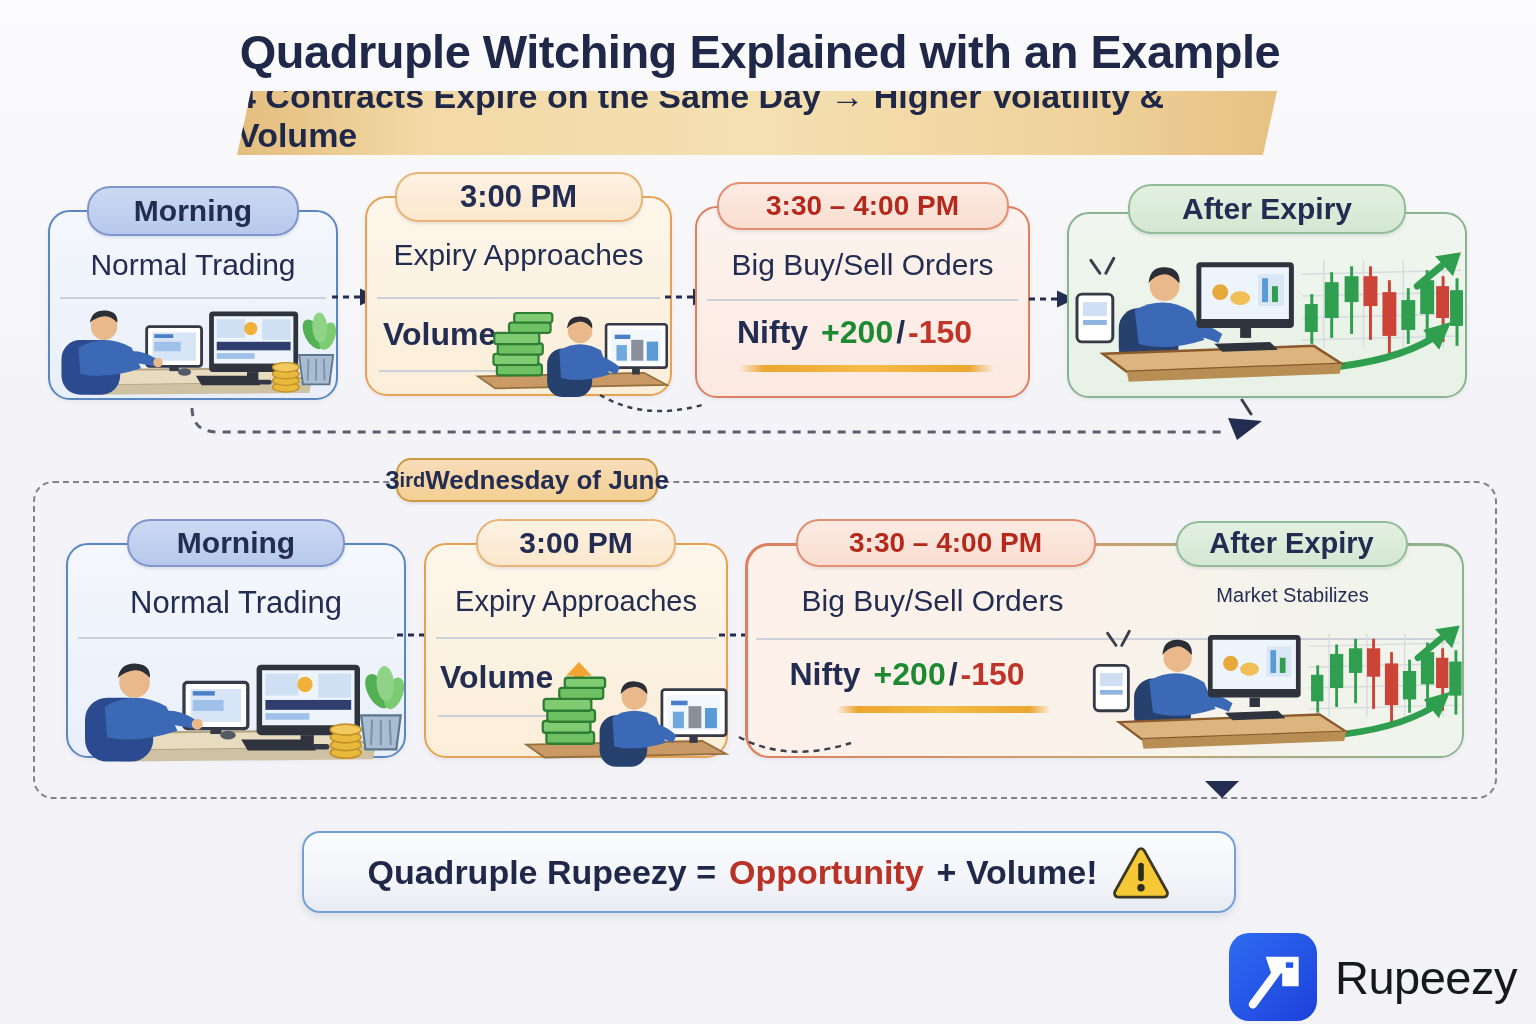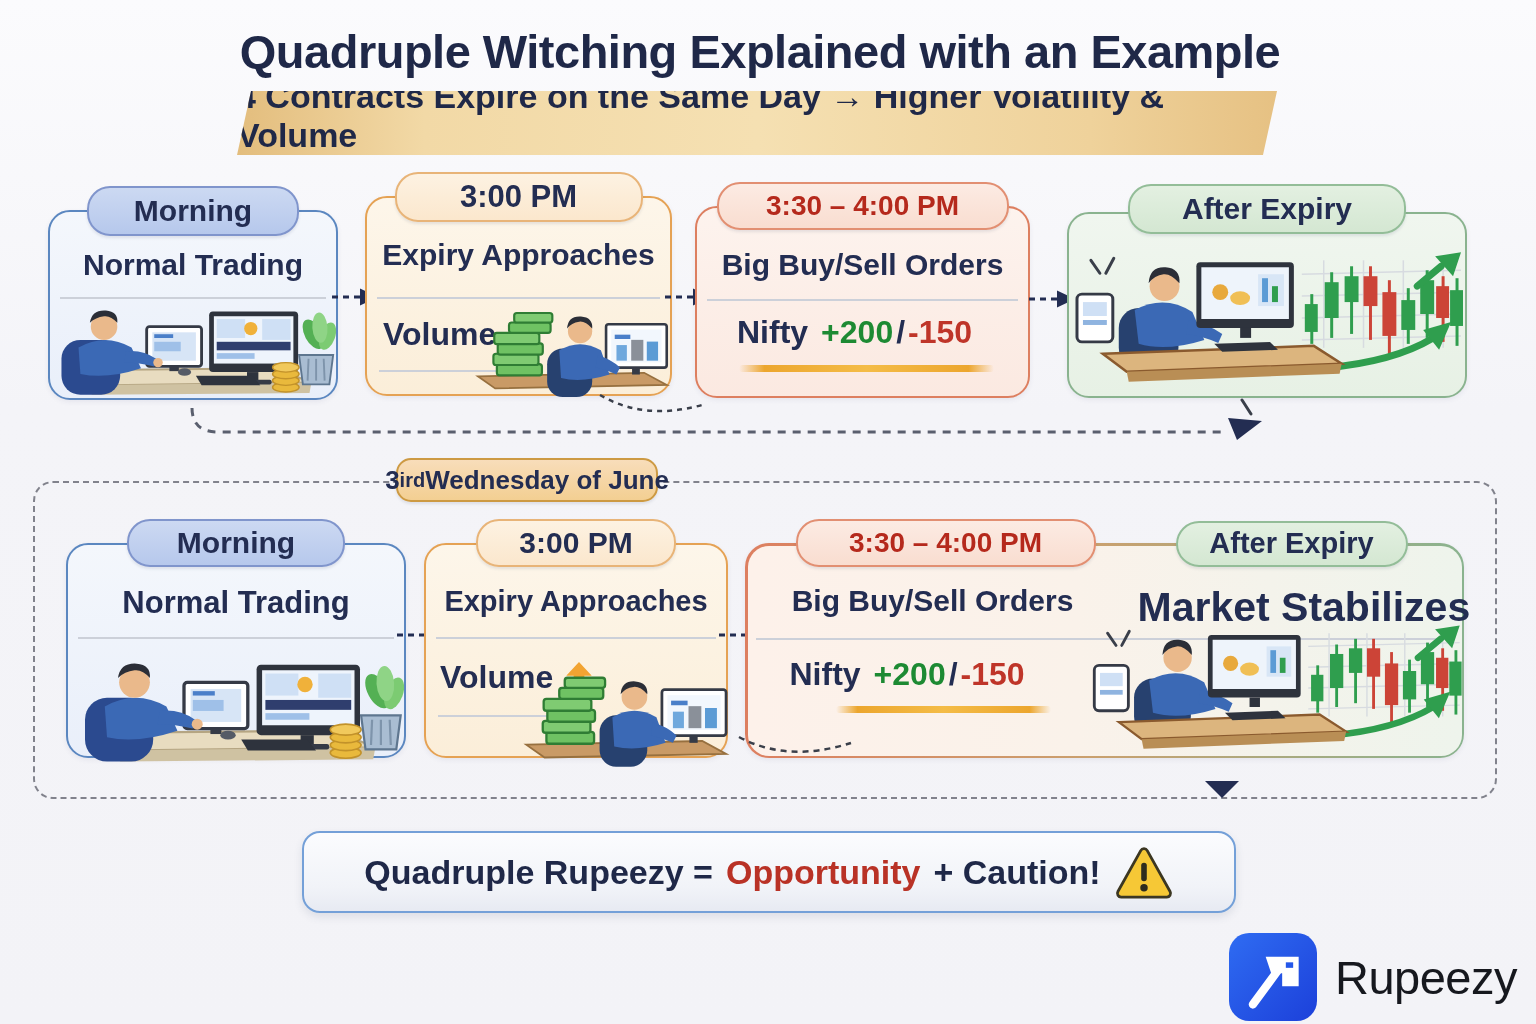--- a/index.html
+++ b/index.html
@@ -34,21 +34,21 @@
     display:flex;align-items:center;justify-content:center;
     border-radius:23px;border:2px solid;font-weight:800;color:#232d52;
     white-space:nowrap;box-shadow:0 2px 3px rgba(60,70,110,.12);
   }
   .badge--abs{transform:none;}
   .badge--blue{background:linear-gradient(180deg,#ccd9f2,#b6c8ec);border-color:#8095cc;}
   .badge--cream{background:linear-gradient(180deg,#fdf2e2,#fbe7cd);border-color:#e8b478;}
   .badge--rose{background:linear-gradient(180deg,#fcebe3,#f9ddd0);border-color:#e28f72;color:#b5291c;}
   .badge--green{background:linear-gradient(180deg,#e3f0e1,#d4e7d2);border-color:#93bd98;}
   .badge--gold{background:linear-gradient(180deg,#f8ddba,#f3cf92);border-color:#cd9a43;border-width:2.5px;border-radius:15px;}
-  .cap{position:absolute;left:0;right:0;text-align:center;font-weight:700;color:#232d52;white-space:nowrap;}
+  .cap{position:absolute;left:0;right:0;text-align:center;font-weight:400;color:#232d52;white-space:nowrap;}
   .hdiv{position:absolute;height:2px;background:#ccd0d9;}
   .vol{position:absolute;display:flex;align-items:center;gap:13px;font-weight:800;color:#232d52;}
   .nifty{position:absolute;display:flex;align-items:flex-start;font-weight:800;white-space:nowrap;}
   .n-label{color:#232d52;margin-right:13px;}
   .n-up{color:#1d8a33;}
   .n-sep{color:#232d52;margin:0 3px;}
   .n-down{color:#bf3529;}
   .swoosh{position:absolute;height:7px;border-radius:4px;
     background:linear-gradient(90deg,rgba(240,169,47,0),#eca62e 10%,#f4bc47 50%,#eca62e 90%,rgba(240,169,47,0));}
   .ill{position:absolute;pointer-events:none;}
@@ -340,21 +340,21 @@
 
   <svg class="conn" style="left:718px;top:624px;">
       <use href="#conn-arrow"></use>
     </svg>
 
   <div class="panel-wrap">
     <div class="panel-in">
       <div class="badge badge--rose badge--abs" style="left:48px;top:-27px;width:300px;height:48px;font-size:28px;">3:30 – 4:00 PM</div>
       <div class="badge badge--green badge--abs" style="left:428px;top:-25px;width:232px;height:46px;font-size:29px;">After Expiry</div>
       <div class="cap" style="left:0;right:auto;width:370px;top:38px;font-size:30px;">Big Buy/Sell Orders</div>
-      <div class="cap" style="left:390px;right:auto;width:310px;top:38px;font-size:41px;">Market Stabilizes</div>
+      <div class="cap" style="left:390px;right:auto;width:310px;top:38px;font-size:20px;">Market Stabilizes</div>
       <div class="hdiv" style="left:8px;right:8px;top:92px;"></div>
       <div class="nifty" style="left:42px;top:110px;font-size:32px;">
         <span class="n-label">Nifty</span>
         <span class="n-up">+200</span>
         <span class="n-sep">/</span>
         <span class="n-down">-150</span>
       </div>
       <div class="swoosh" style="left:88px;width:215px;top:160px;"></div>
       <svg class="ill" style="right:0;bottom:-4px;width:370px;height:142px;">
           <use href="#ill-chart"></use>
@@ -363,21 +363,21 @@
   </div>
 
   <svg style="position:absolute;left:735px;top:733px;width:120px;height:28px;">
     <path d="M4,4 Q52,30 116,10" fill="none" stroke="#3a3f4a" stroke-width="2.5" stroke-dasharray="6 5"></path>
   </svg>
   <div class="tri-down" style="left:1205px;top:781px;"></div>
 
   <div class="footer-banner">
     <span>Quadruple Rupeezy =</span>
     <span class="footer-highlight">Opportunity</span>
-    <span>+ Caution!</span>
+    <span>+ Volume!</span>
     <svg width="60" height="54" viewBox="0 0 64 58">
         <use href="#icon-warn"></use>
       </svg>
   </div>
 
   <div class="brand">
     <svg width="88" height="88" viewBox="0 0 96 96">
       <rect width="96" height="96" rx="22" fill="url(#rgrad)"></rect>
       <path d="M26,78 L54,40" stroke="#ffffff" stroke-width="9" stroke-linecap="round"></path>
       <path d="M40,26 L76,26 L76,58 L58,58 L58,44 L46,44 Z" fill="#ffffff"></path>

